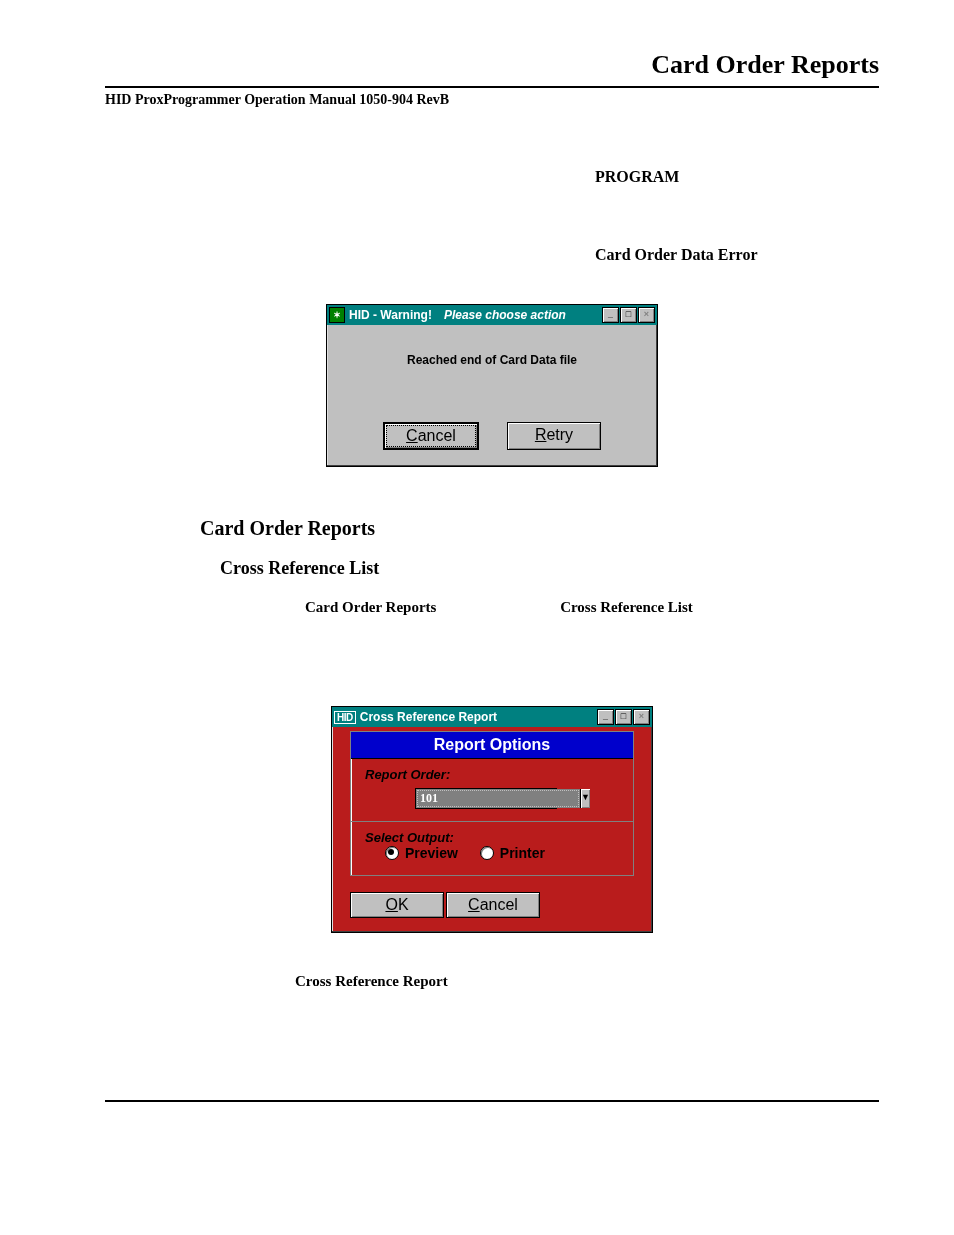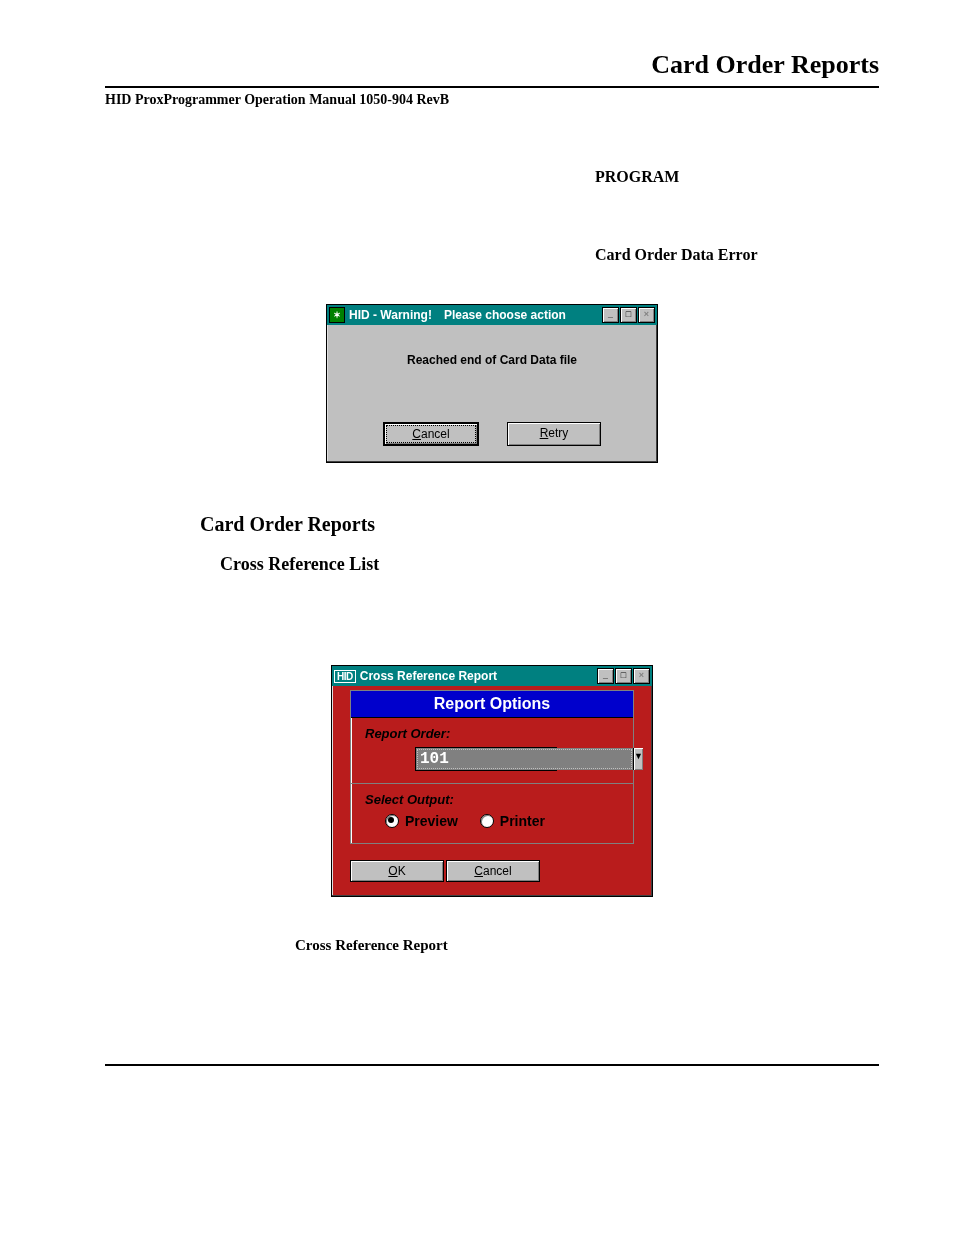--- a/index.html
+++ b/index.html
@@ -69,21 +69,21 @@
     height: 14px;
     background: #008000;
     border: 1px solid #000;
     margin-right: 4px;
     display:inline-flex;
     align-items:center;
     justify-content:center;
     font-size:9px;
   }
   .titlebar .tprimary { }
-  .titlebar .tsecondary { margin-left: 12px; }
+  .titlebar .tsecondary { margin-left: 12px; font-style: italic; }
   .titlebar .spacer { flex: 1; }
   .winbtn {
     width: 15px;
     height: 14px;
     background: #c0c0c0;
     border: 1px solid #000;
     box-shadow: inset 1px 1px 0 #fff, inset -1px -1px 0 #808080;
     color: #000;
     font-size: 9px;
     line-height: 12px;
@@ -108,21 +108,21 @@
     justify-content: center;
     gap: 28px;
   }
   .btn95 {
     min-width: 72px;
     padding: 3px 10px;
     background: #c0c0c0;
     border: 1px solid #000;
     box-shadow: inset 1px 1px 0 #fff, inset -1px -1px 0 #808080;
     font-family: "MS Sans Serif", Arial, sans-serif;
-    font-size: 12px;
+    font-size: 16px;
     text-align: center;
   }
   .btn95.default {
     outline: 1px dotted #000;
     outline-offset: -4px;
     border: 2px solid #000;
   }
   .u { text-decoration: underline; }
 
   .section1 {
@@ -188,38 +188,37 @@
     width: 140px;
     display: flex;
     border: 1px solid #000;
     box-shadow: inset 1px 1px 0 #404040, inset -1px -1px 0 #fff;
   }
   .combo input {
     flex: 1;
     background: #808080;
     color: #fff;
     border: none;
-    font-family: Liberation Mono, monospace;
-    font-size: 16px;
+    font-family: Liberation Serif, serif;
+    font-size: 12px;
     font-weight: bold;
     padding: 2px 4px;
     outline: 1px dotted #c0c0c0;
     outline-offset: -2px;
   }
   .combo .dd {
     width: 16px;
     background: #c0c0c0;
     border-left: 1px solid #000;
     box-shadow: inset 1px 1px 0 #fff, inset -1px -1px 0 #808080;
     text-align: center;
     font-size: 9px;
     line-height: 16px;
   }
   .radios {
-    margin-top: 6px;
     margin-left: 20px;
     font-weight: bold;
     font-size: 14px;
   }
   .radio {
     display:inline-flex;
     align-items:center;
     margin-right: 18px;
   }
   .rbullet {
@@ -297,20 +296,24 @@
         <div class="btnrow">
           <div class="btn95 default"><span class="u">C</span><span>ancel</span></div>
           <div class="btn95"><span class="u">R</span>etry</div>
         </div>
       </div>
     </div>
   </div>
 
   <div class="section1">Card Order Reports</div>
   <div class="section2">Cross Reference List</div>
+  <div class="inline-row">
+    <span>Card Order Reports</span>
+    <span class="col2">Cross Reference List</span>
+  </div>
 
   <div class="dialog-wrap" style="margin-top:90px;">
     <div class="win2">
       <div class="titlebar">
         <span class="hidlogo">HID</span>
         <span>Cross Reference Report</span>
         <span class="spacer"></span>
         <span class="winbtn">_</span>
         <span class="winbtn">□</span>
         <span class="winbtn disabled">×</span>

